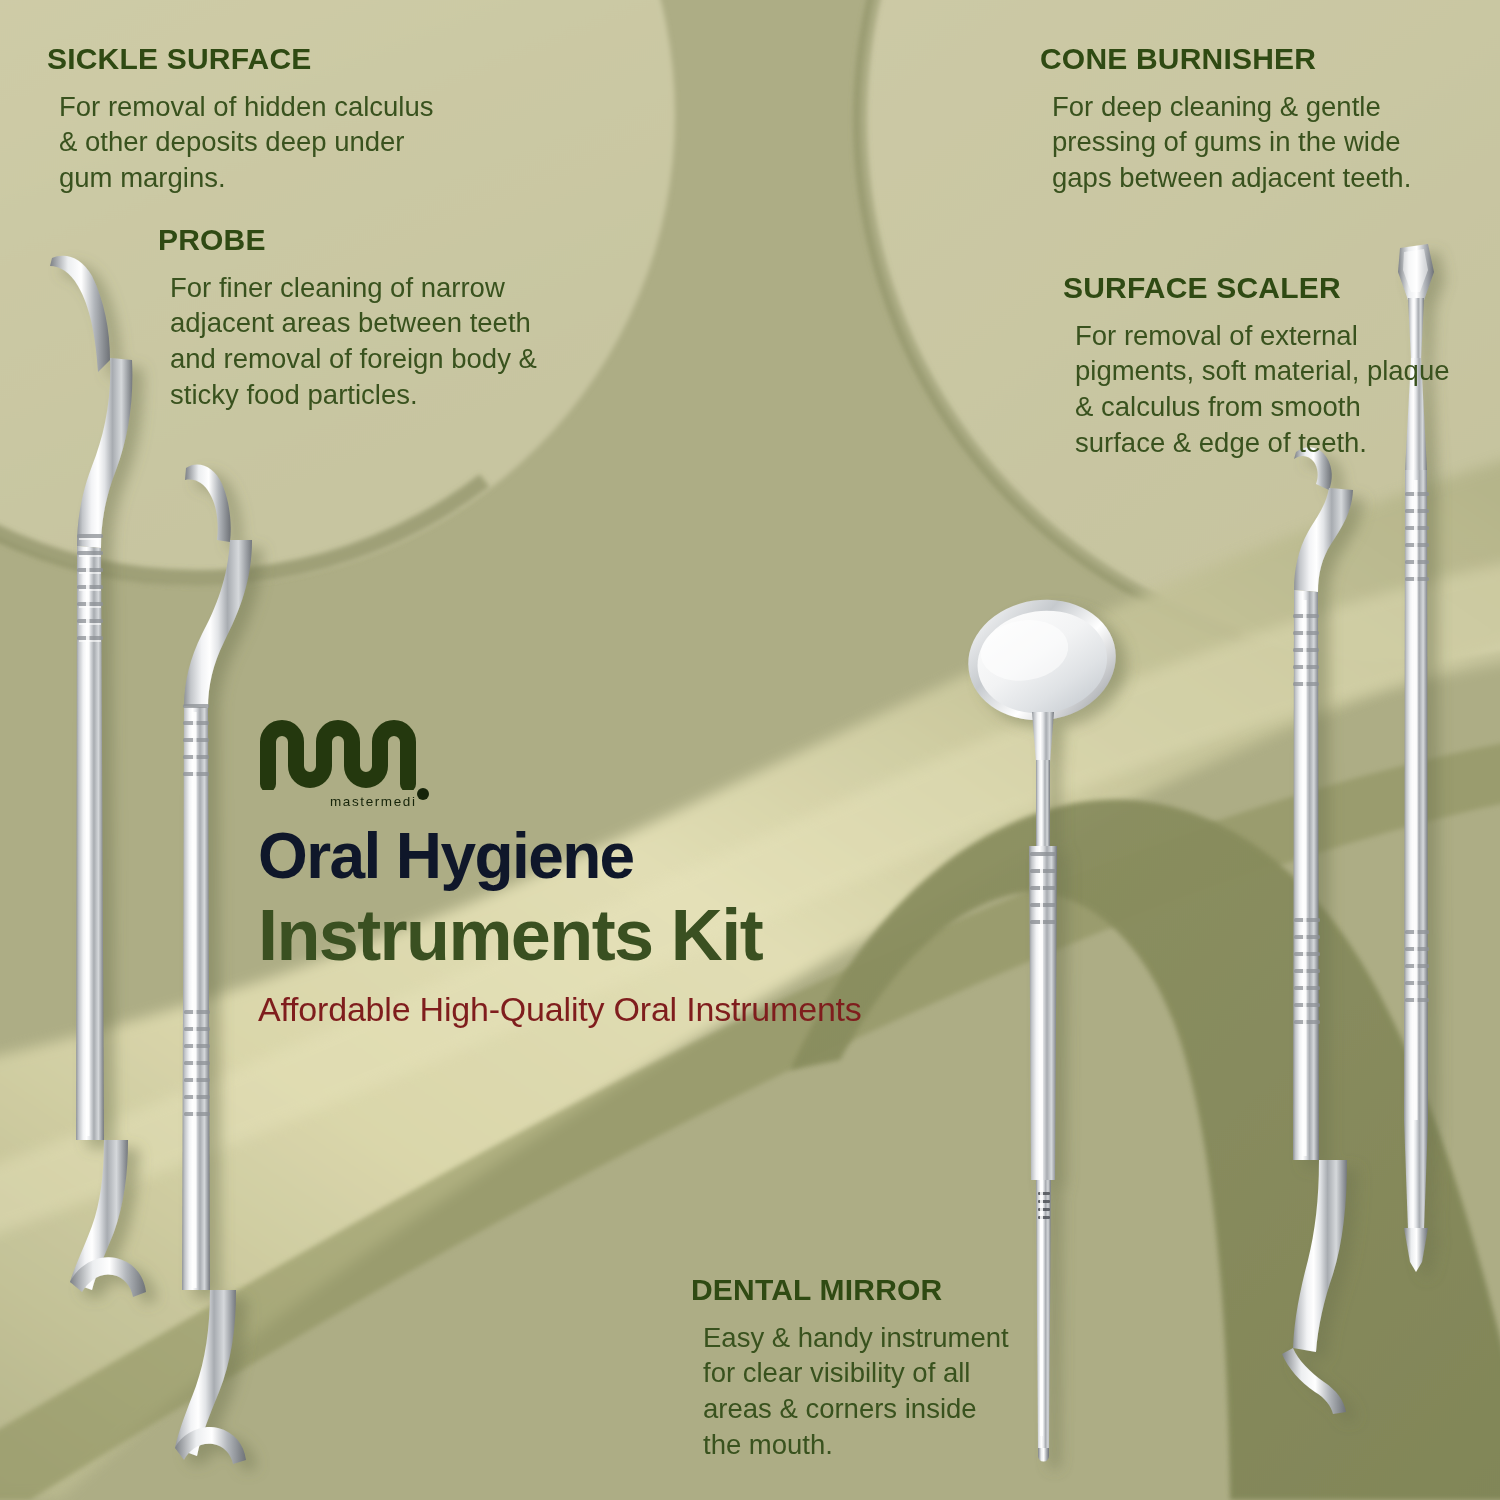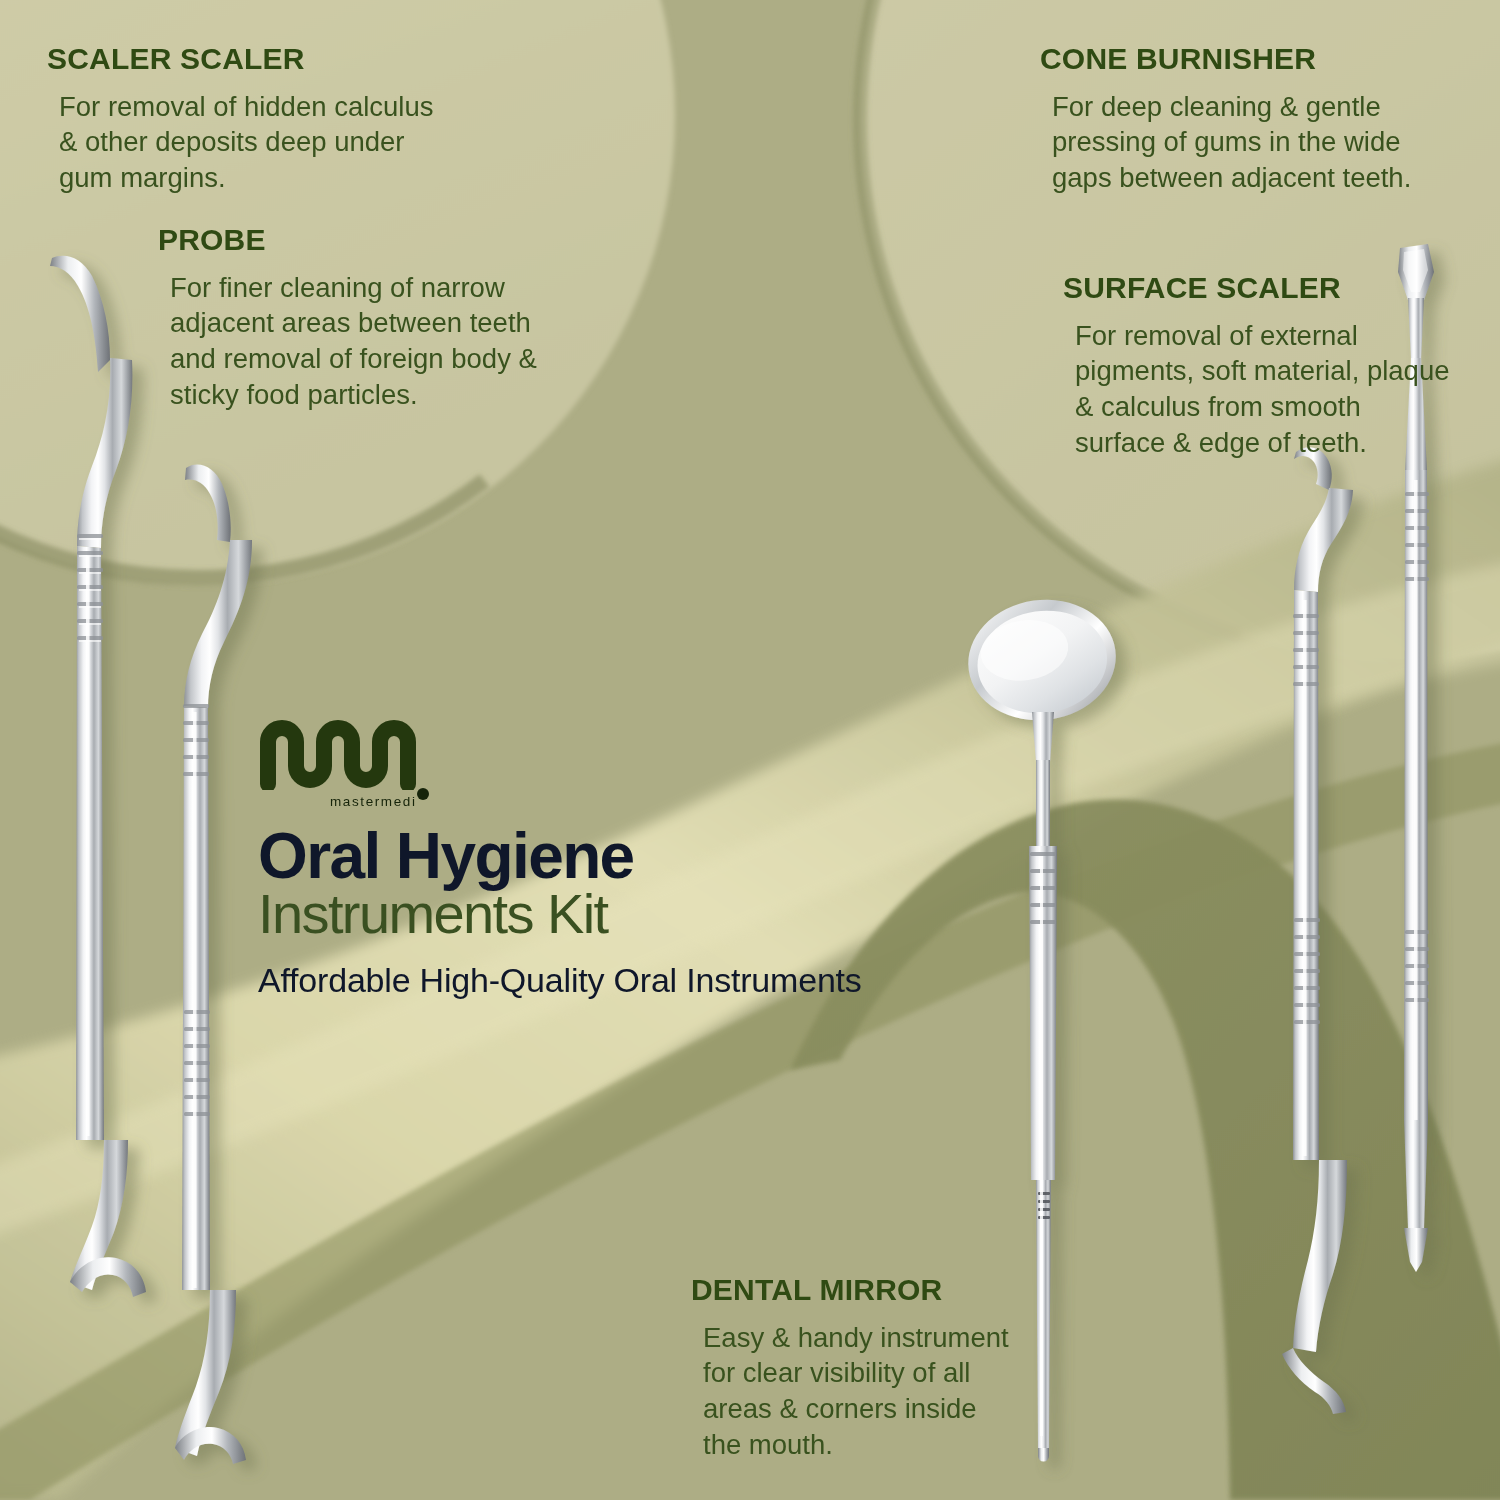--- a/index.html
+++ b/index.html
@@ -44,25 +44,25 @@
   }
   #logo-dot{
     position:absolute;left:159px;top:2px;width:12px;height:12px;
     border-radius:50%;background:#16240a;
   }
   .title{
     color:#0f172a;font-weight:bold;font-size:64px;line-height:.95;
     letter-spacing:-1.6px;margin:20px 0 0 0;
   }
   .title2{
-    color:#3a5021;font-weight:normal;font-size:56px;line-height:.95;
-    letter-spacing:-1.6px;margin:0 0 0 0;
+    color:#3a5021;font-weight:bold;font-size:72px;line-height:.95;
+    letter-spacing:-1.6px;margin:14px 0 0 0;
   }
   .subtitle{
-    color:#0f172a;font-size:34px;line-height:1.1;margin:22px 0 0 0;
+    color:#7f1d1d;font-size:34px;line-height:1.1;margin:22px 0 0 0;
     letter-spacing:-.2px;
   }
 </style>
 </head>
 <body>
 
 <div id="stage">
 
   <div class="bg">
     <svg class="bgsvg" viewBox="0 0 1500 1500" xmlns="http://www.w3.org/2000/svg">
@@ -397,21 +397,21 @@
           <rect x="1405" y="964" width="24" height="4" rx="1.5"></rect>
           <rect x="1405" y="981" width="24" height="4" rx="1.5"></rect>
           <rect x="1405" y="998" width="24" height="4" rx="1.5"></rect>
         </g>
         <rect x="1414" y="480" width="3.5" height="640" fill="#ffffff" opacity="0.85"></rect>
       </g>
     </svg>
   </div>
 
   <div class="block ta-l" id="b-sickle">
-    <div class="hd">SCALER SCALER</div>
+    <div class="hd">SICKLE SURFACE</div>
     <p class="bd">For removal of hidden calculus &amp; other deposits deep under gum margins.</p>
   </div>
 
   <div class="block ta-l" id="b-probe">
     <div class="hd">PROBE</div>
     <p class="bd">For finer cleaning of narrow adjacent areas between teeth and removal of foreign body &amp; sticky food particles.</p>
   </div>
 
   <div class="block ta-r" id="b-cone">
     <div class="hd">CONE BURNISHER</div>

